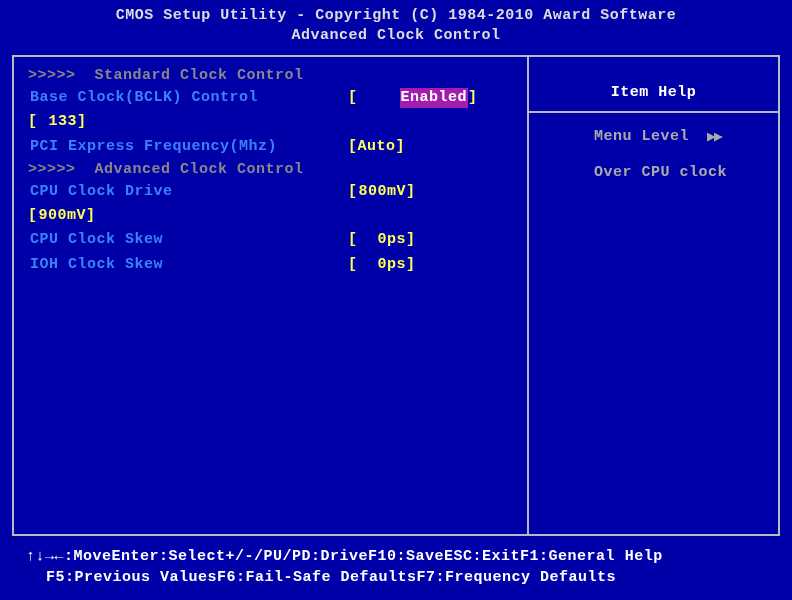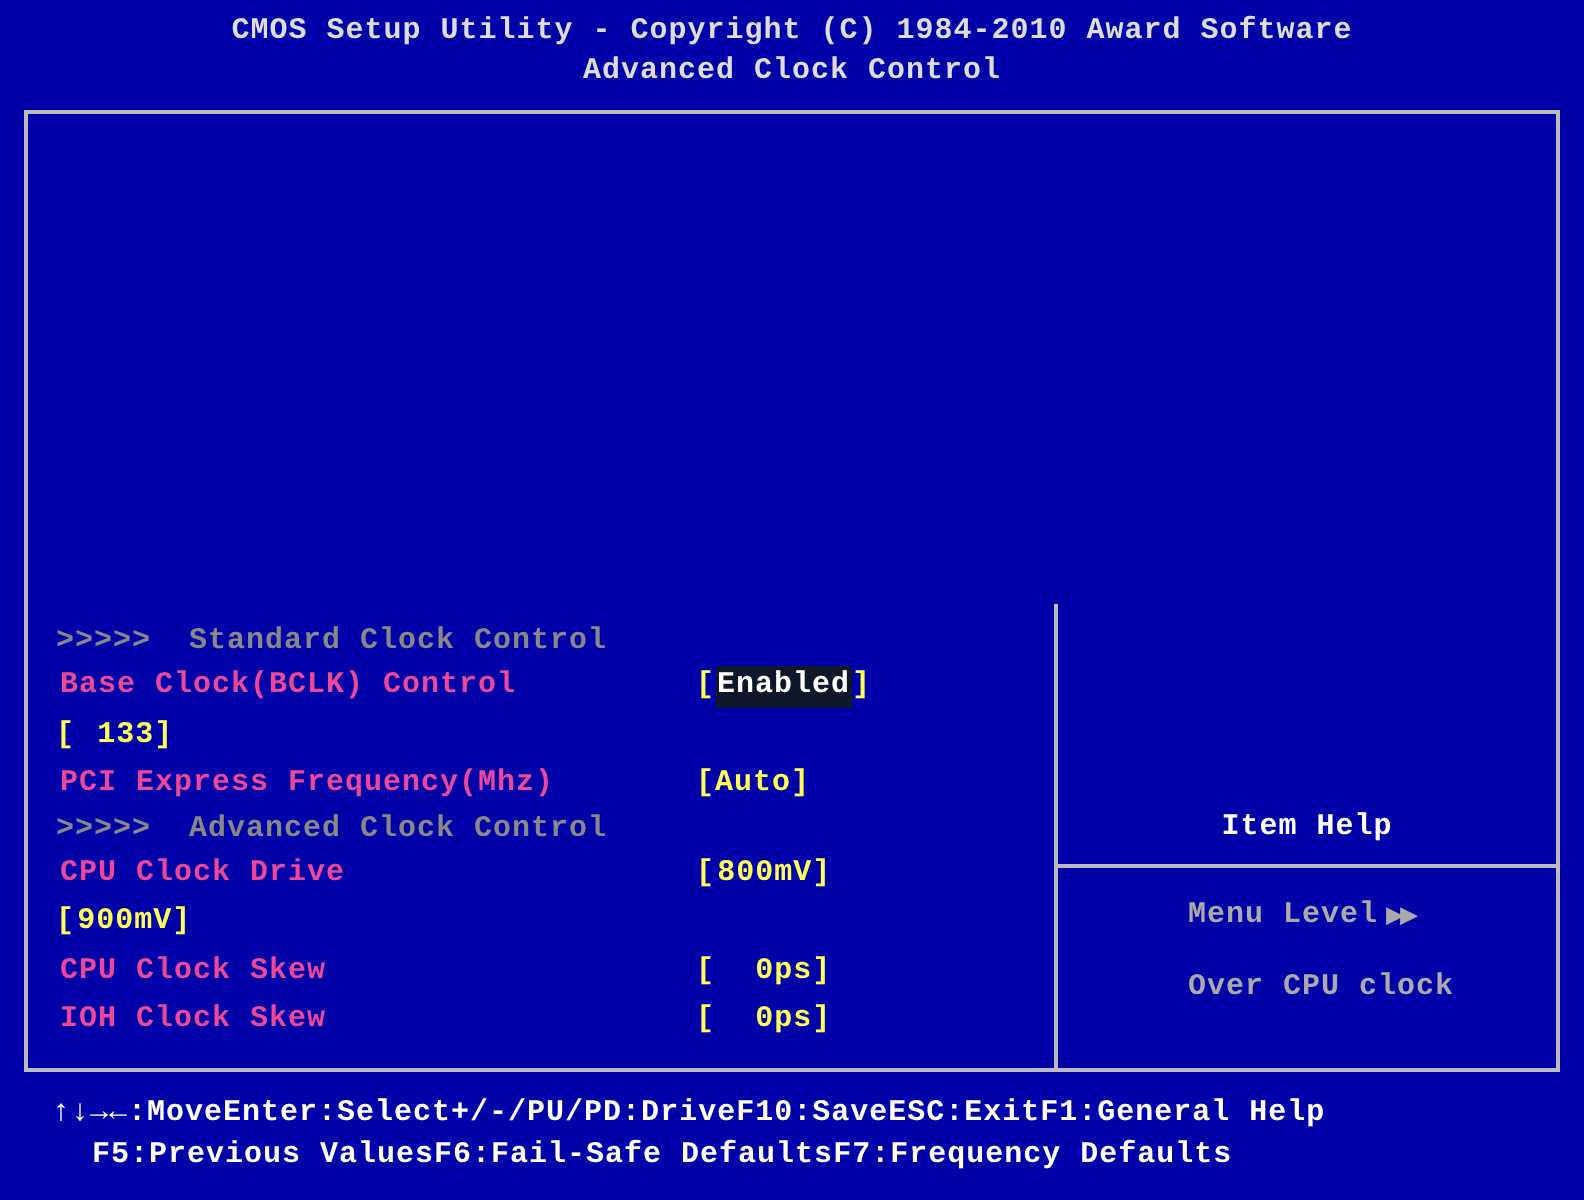--- a/index.html
+++ b/index.html
@@ -32,21 +32,20 @@
       color: #DDDDDD;
     }
     .header-line {
       line-height: 1.3;
     }
     .panels {
       display: flex;
       flex: 1;
       border: 2px solid #BBBBBB;
       margin: 0 4px;
-      align-items: flex-end;
     }
     .left-panel {
       flex: 0 0 515px;
       padding: 10px 14px;
       border-right: 2px solid #BBBBBB;
     }
     .right-panel {
       flex: 1;
       display: flex;
       flex-direction: column;
@@ -59,61 +58,62 @@
       color: #FFFFFF;
     }
     .help-body {
       padding: 14px 18px;
       color: #AAAAAA;
     }
     .help-row {
       margin-bottom: 18px;
       display: flex;
       align-items: center;
-      gap: 4px;
+      gap: 18px;
       padding-left: 47px;
     }
     .chev {
       color: #AAAAAA;
       letter-spacing: -2px;
     }
     .section-head {
       color: #888888;
       margin-bottom: 4px;
     }
     .s-row {
       display: flex;
       margin-bottom: 4px;
       line-height: 1.35;
     }
     .s-label {
       flex: 0 0 320px;
-      color: #ec4899;
+      color: #3b82f6;
       white-space: nowrap;
       padding-left: 2px;
     }
     .s-val-wrap {
       display: flex;
       white-space: nowrap;
     }
     .bracket {
       color: #FFFF55;
     }
     .val {
       color: #FFFF55;
       display: inline-block;
       text-align: right;
     }
     .val.w4 { width: 4.4ch; text-align: right; }
     .val.w5 { width: 5.4ch; text-align: right; }
     .val.left { text-align: left; }
     .sel {
-      background: #0f172a;
+      background: #a21caf;
       color: #FFFFFF;
       padding: 0 1px;
+      margin-left: 42px;
     }
     .footer {
       padding: 10px 14px 12px;
       color: #FFFFFF;
     }
     .footer-line {
       display: flex;
       justify-content: flex-start;
       line-height: 1.4;
       padding: 0 4px;

